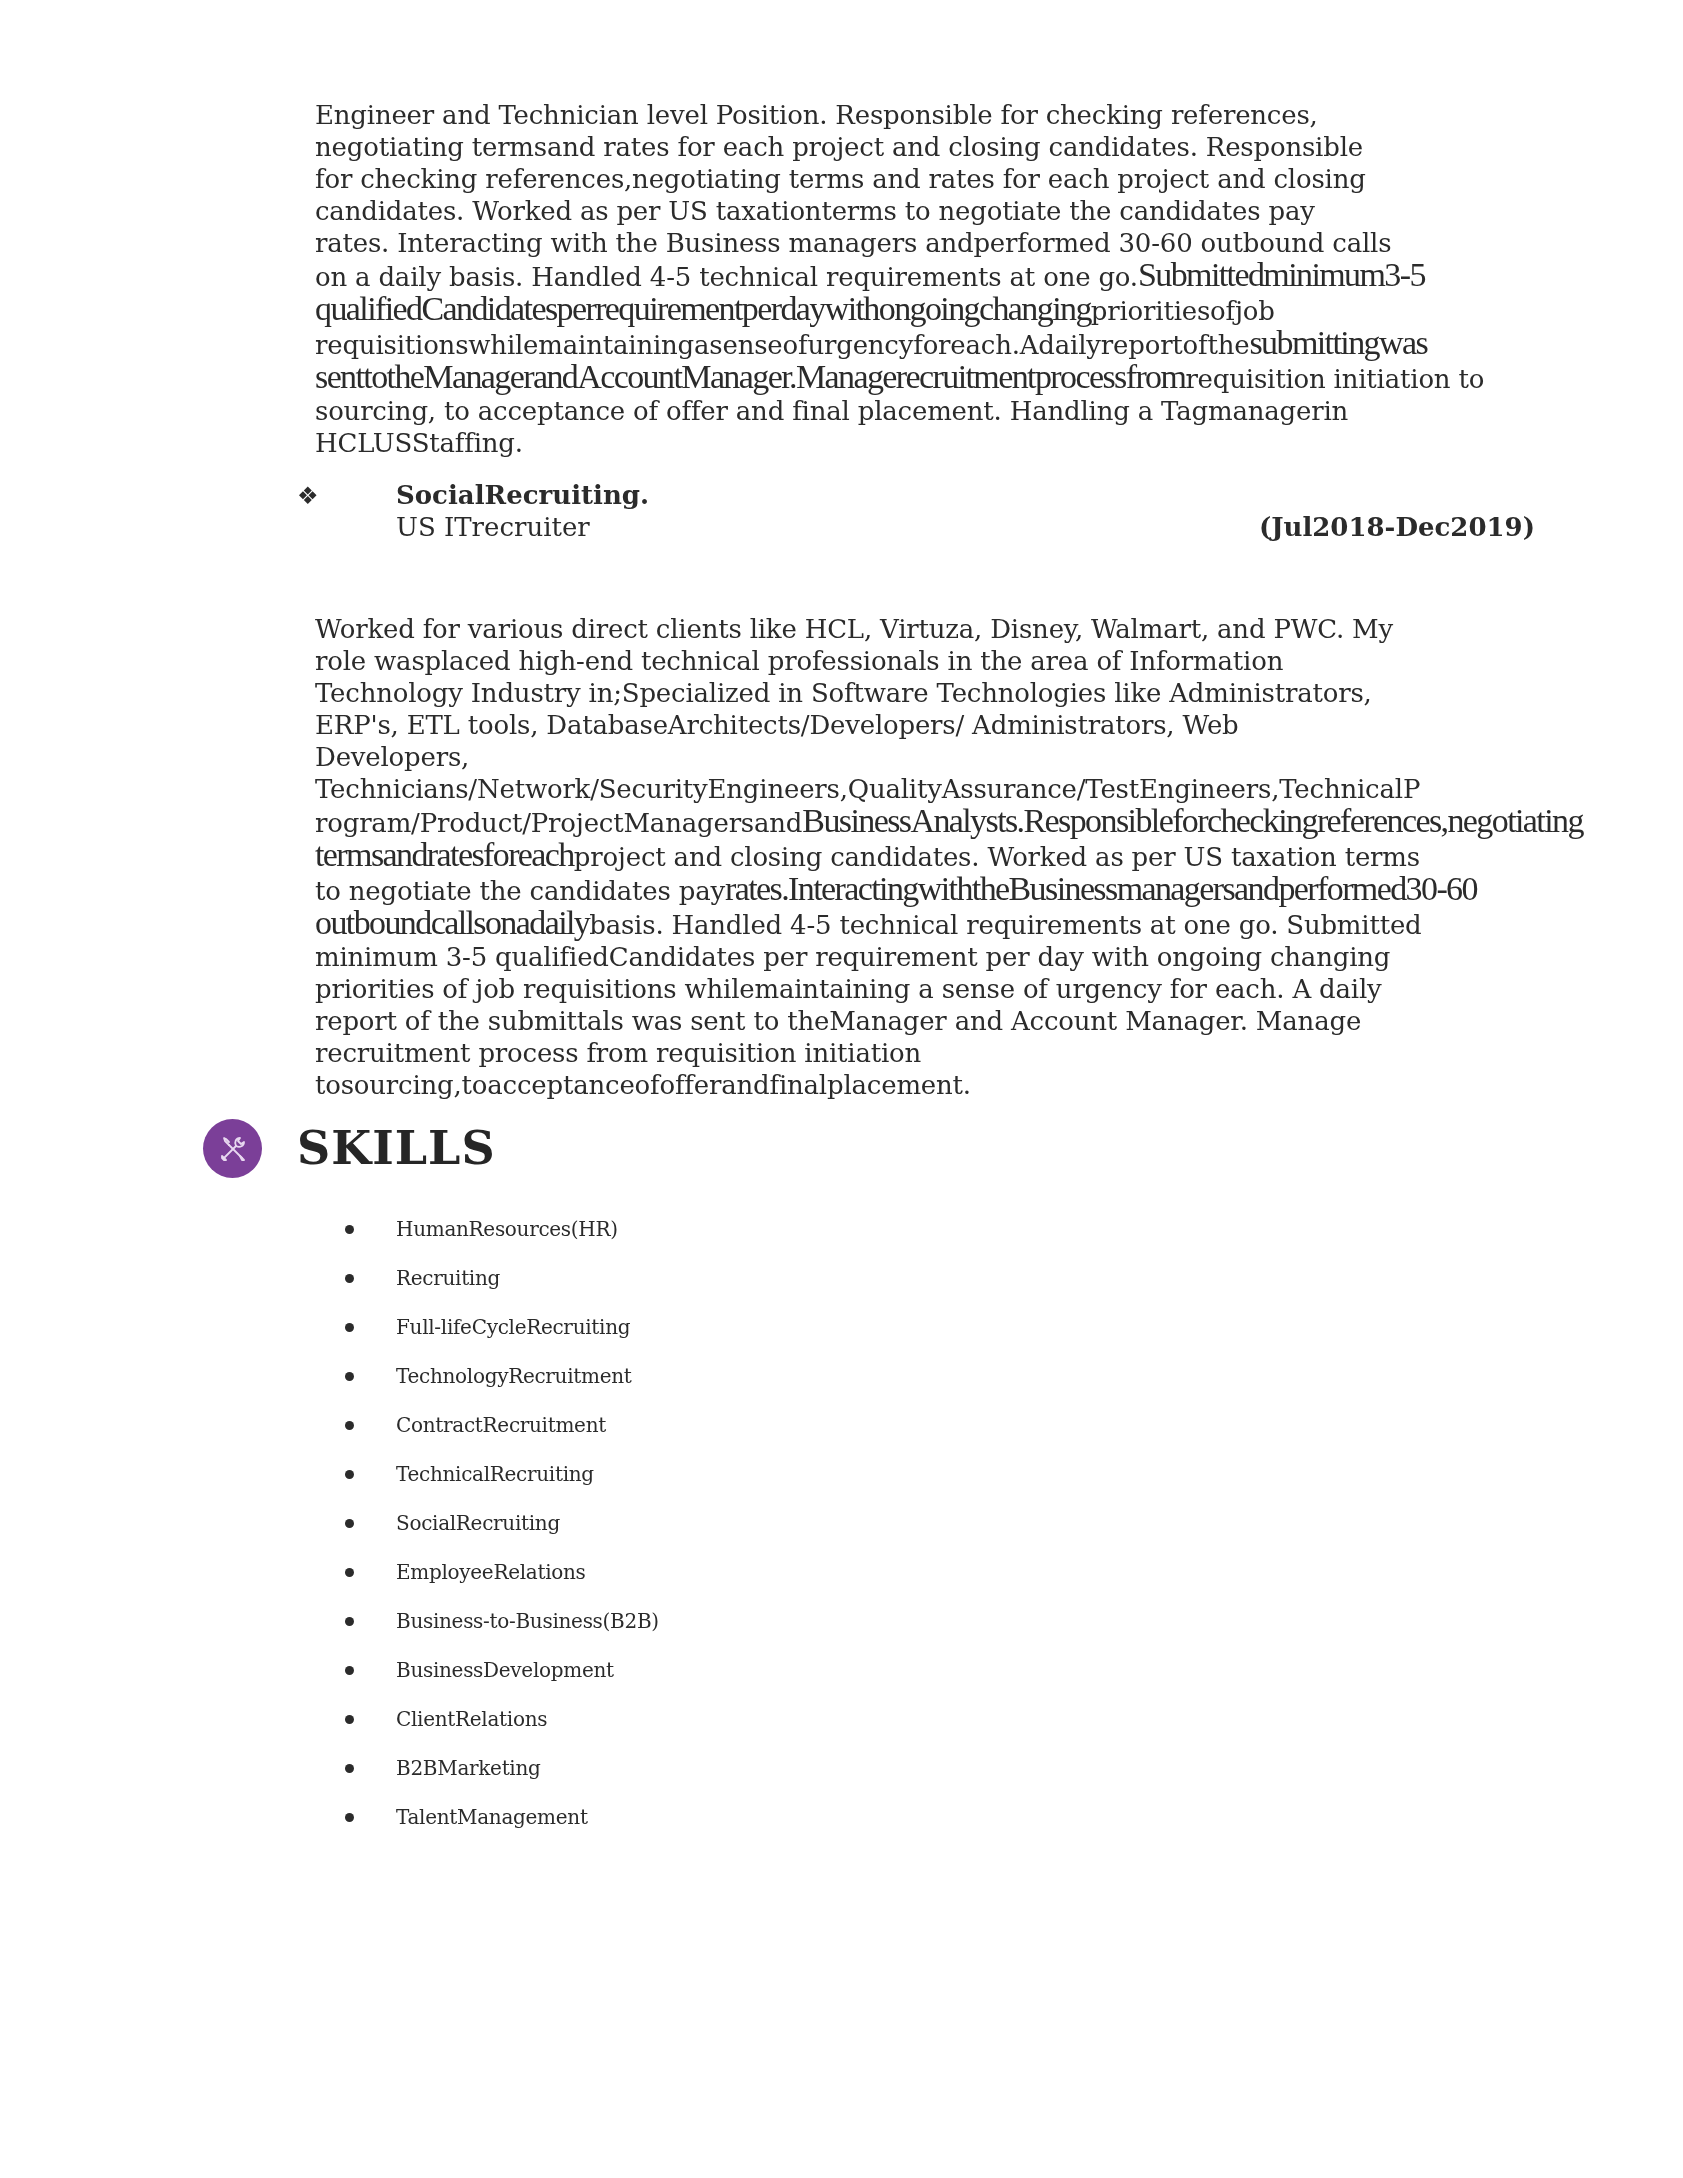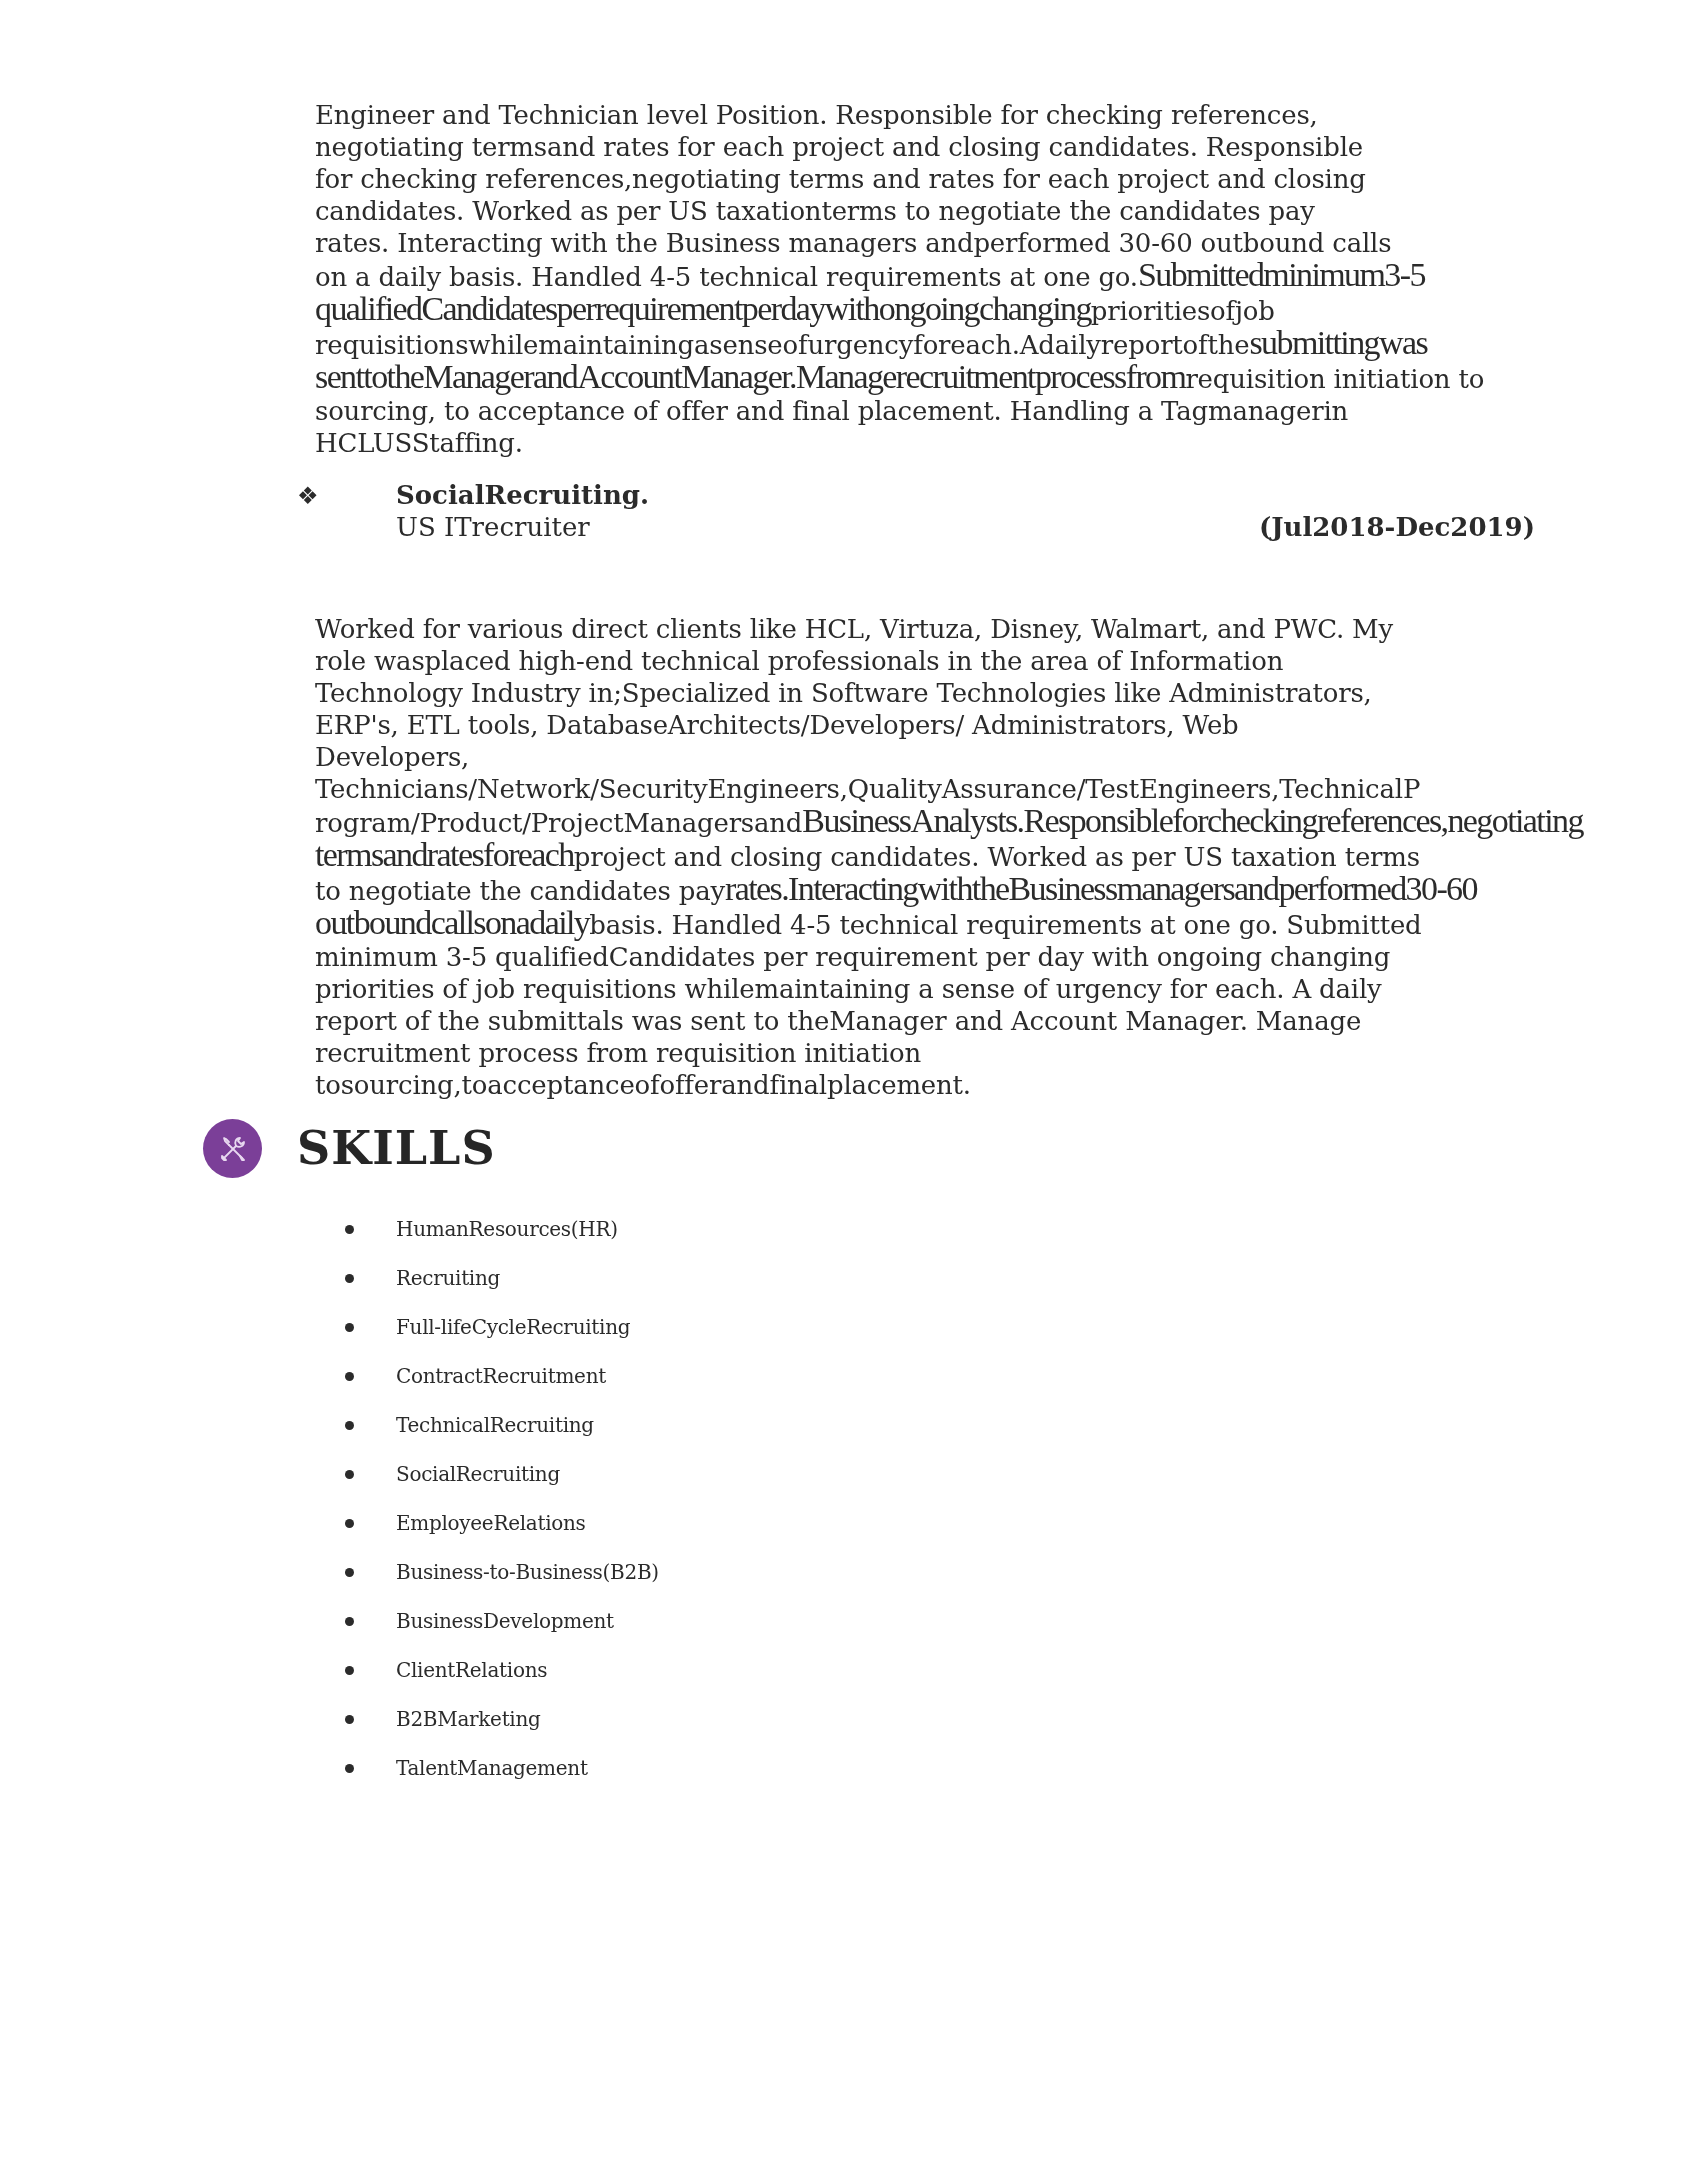--- a/index.html
+++ b/index.html
@@ -104,20 +104,21 @@
       <path d="M24 24 L28 28 L26 28 Z"></path>
     </svg>
   </div>
   <div class="skills-title">SKILLS</div>
 </div>
 
 <ul id="skills-list">
     <li><span class="bullet"></span><span>HumanResources(HR)</span></li>
     <li><span class="bullet"></span><span>Recruiting</span></li>
     <li><span class="bullet"></span><span>Full-lifeCycleRecruiting</span></li>
+    <li><span class="bullet"></span><span>TechnologyRecruitment</span></li>
     <li><span class="bullet"></span><span>ContractRecruitment</span></li>
     <li><span class="bullet"></span><span>TechnicalRecruiting</span></li>
     <li><span class="bullet"></span><span>SocialRecruiting</span></li>
     <li><span class="bullet"></span><span>EmployeeRelations</span></li>
     <li><span class="bullet"></span><span>Business-to-Business(B2B)</span></li>
     <li><span class="bullet"></span><span>BusinessDevelopment</span></li>
     <li><span class="bullet"></span><span>ClientRelations</span></li>
     <li><span class="bullet"></span><span>B2BMarketing</span></li>
     <li><span class="bullet"></span><span>TalentManagement</span></li>
   </ul>

